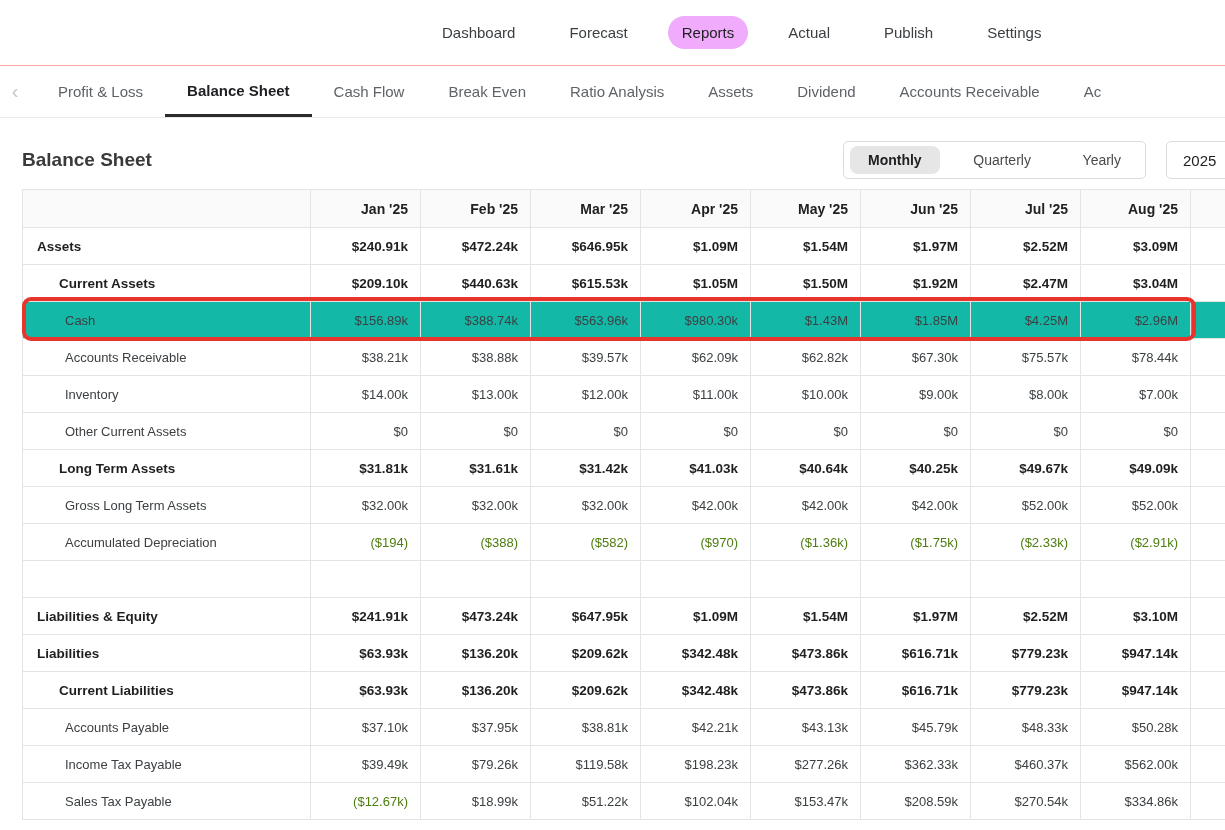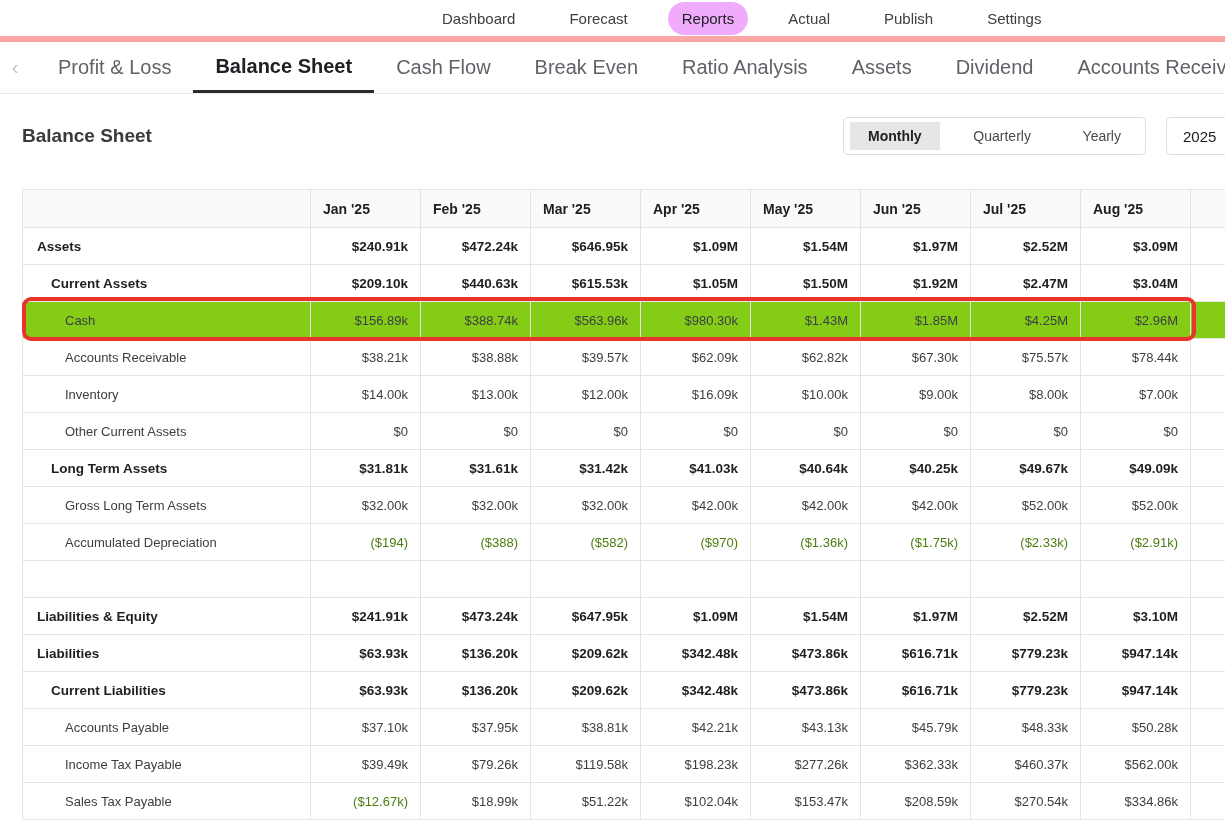--- a/index.html
+++ b/index.html
@@ -4,41 +4,41 @@
 <style>
   * { box-sizing: border-box; }
   html,body { margin:0; padding:0; }
   body {
     width:1225px; height:830px; overflow:hidden; position:relative;
     background:#ffffff; font-family:"Liberation Sans", sans-serif; color:#3c4043;
   }
 
   
   .top-nav {
-    height:42px; display:flex; align-items:center; gap:26px;
-    padding-left:428px; border-bottom:6px solid #fca5a5;
+    height:66px; display:flex; align-items:center; gap:26px;
+    padding-left:428px; border-bottom:1px solid #fca5a5;
   }
   .top-nav-item {
     font-size:15px; color:#3c4043; padding:8px 14px; border-radius:20px;
     cursor:pointer; white-space:nowrap;
   }
   .top-nav-item.active { background:#f0abfc; color:#202124; }
 
   
   .tab-bar {
     height:52px; display:flex; align-items:stretch;
     border-bottom:1px solid #e9e9e9; padding-left:2px; overflow:hidden;
   }
   .tab-scroll {
     width:26px; display:flex; align-items:center; justify-content:center;
     color:#c4c4c4; font-size:20px; cursor:pointer; flex:0 0 auto;
   }
   .tabs { display:flex; align-items:stretch; flex:1; overflow:hidden; padding-left:8px; }
   .tab {
-    display:flex; align-items:center; padding:0 22px; font-size:20px;
+    display:flex; align-items:center; padding:0 22px; font-size:15px;
     color:#5f6368; white-space:nowrap; cursor:pointer;
   }
   .tab.active {
     color:#202124; font-weight:700; border-bottom:3px solid #2b2b2b;
   }
 
   
   .page-header { height:84px; position:relative; }
   .page-title {
     position:absolute; left:22px; top:50%; transform:translateY(-50%);
@@ -46,46 +46,46 @@
   }
   .controls {
     position:absolute; left:843px; top:50%; transform:translateY(-50%);
     display:flex; gap:20px; align-items:center;
   }
   .segmented {
     width:303px; height:38px; border:1px solid #dcdcdc; border-radius:5px;
     display:flex; align-items:center; justify-content:space-between; padding:3px 6px;
   }
   .seg-option {
-    padding:6px 18px; border-radius:0; font-size:14px; color:#4a4a4a;
+    padding:6px 18px; border-radius:8px; font-size:14px; color:#4a4a4a;
     cursor:pointer; white-space:nowrap;
   }
   .seg-option.selected { background:#e6e6e6; color:#202124; font-weight:700; }
   .year-select {
     height:38px; min-width:95px; border:1px solid #dcdcdc; border-radius:5px;
     display:flex; align-items:center; padding:0 16px; font-size:15px;
     color:#202124; cursor:pointer;
   }
 
   
   .table-wrap { position:absolute; top:189px; left:22px; right:0; bottom:0; overflow:hidden; }
   table { border-collapse:collapse; table-layout:fixed; width:1278px; }
   th, td { border:1px solid #e4e4e4; padding:0 12px; overflow:hidden; white-space:nowrap; }
   thead th {
     height:38px; font-size:14px; font-weight:700; color:#212121;
-    text-align:left; background:#fafafa;
+    text-align:right; background:#fafafa;
   }
   tbody td { height:37px; font-size:13px; color:#3c4043; text-align:right; }
   td.label { text-align:left; }
   td.lvl0 { padding-left:14px; }
-  td.lvl1 { padding-left:28px; }
+  td.lvl1 { padding-left:36px; }
   td.lvl2 { padding-left:42px; }
   tr.bold td { font-weight:700; color:#1f1f1f; font-size:13.5px; }
   td.neg { color:#4d7c0f; }
-  tr.hl td { background:#84cc16; }
+  tr.hl td { background:#14b8a6; }
   tr.spacer td { height:37px; }
 
   .cash-highlight {
     position:absolute; left:0px; top:108px; width:1174px; height:44px;
     border:4px solid #e8352c; border-radius:9px; pointer-events:none; z-index:5;
   }
 </style>
 </head>
 <body>
 
@@ -202,21 +202,21 @@
           <td>$67.30k</td>
           <td>$75.57k</td>
           <td>$78.44k</td>
           <td></td>
         </tr>
         <tr class="">
           <td class="label lvl2">Inventory</td>
           <td>$14.00k</td>
           <td>$13.00k</td>
           <td>$12.00k</td>
-          <td>$16.09k</td>
+          <td>$11.00k</td>
           <td>$10.00k</td>
           <td>$9.00k</td>
           <td>$8.00k</td>
           <td>$7.00k</td>
           <td></td>
         </tr>
         <tr class="">
           <td class="label lvl2">Other Current Assets</td>
           <td>$0</td>
           <td>$0</td>

